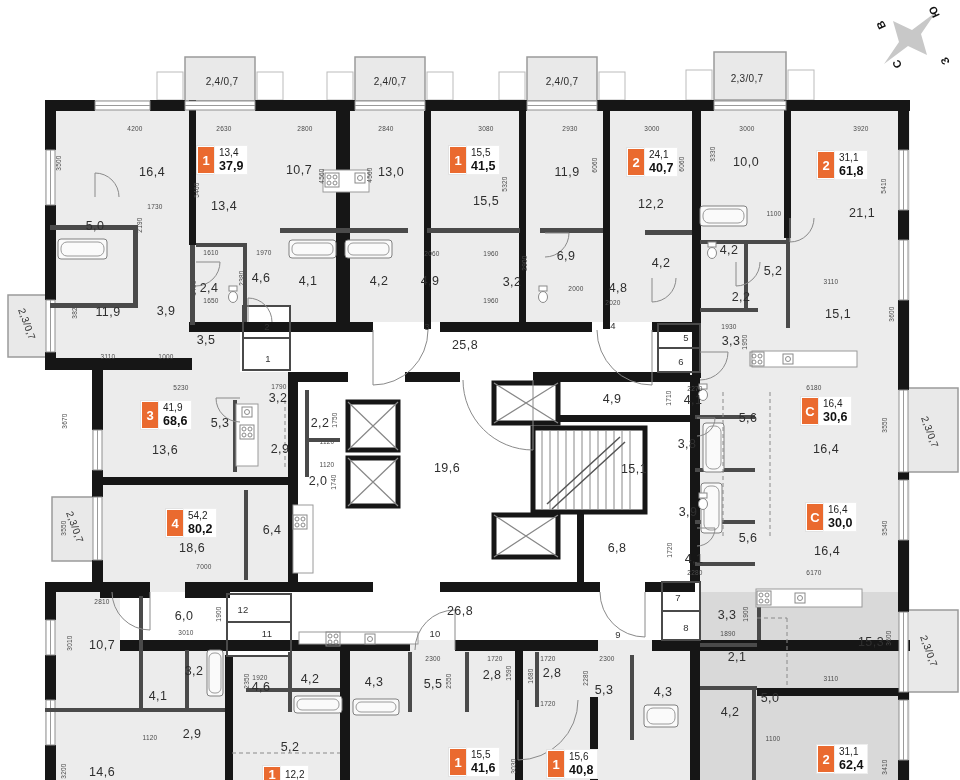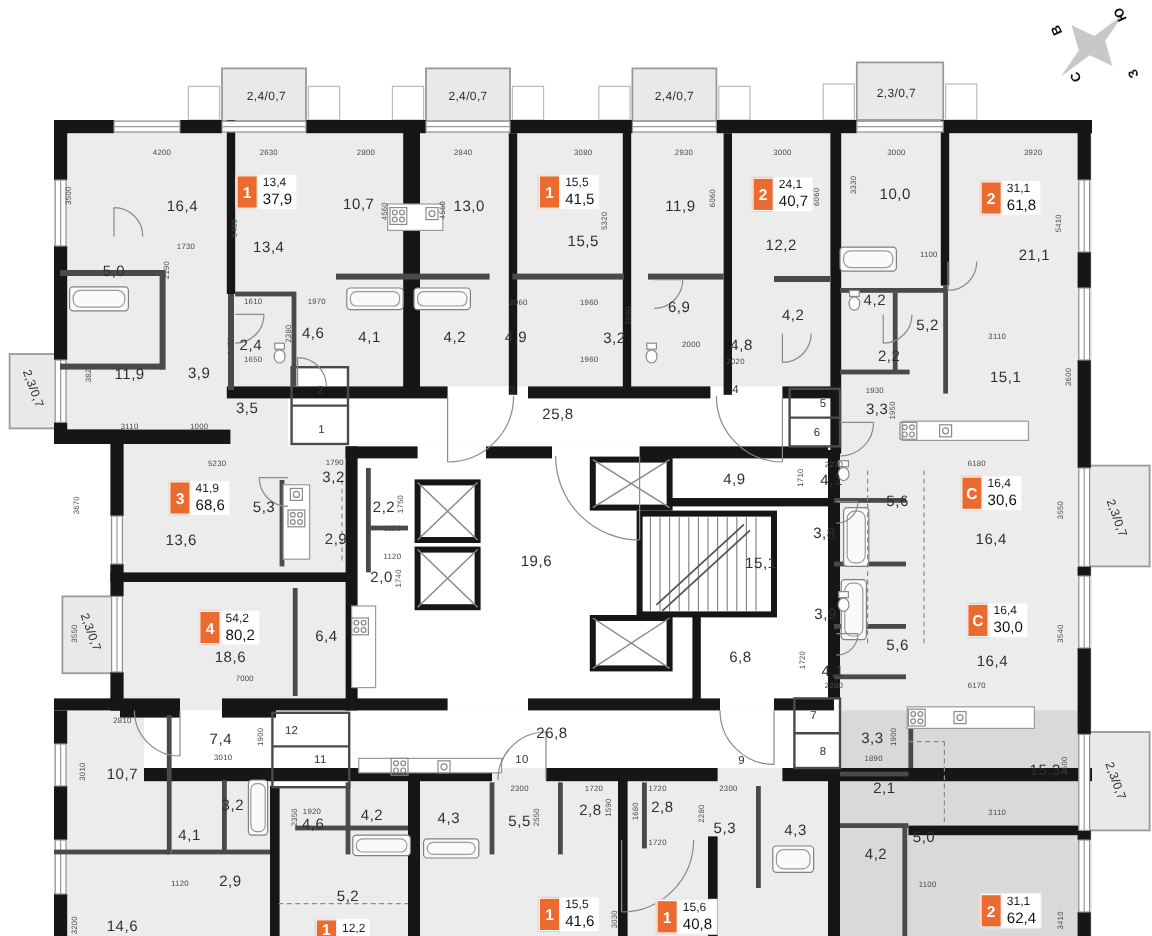--- a/index.html
+++ b/index.html
@@ -14,21 +14,21 @@
 .door-label{font-size:9.5px;color:#333;letter-spacing:.3px}
 .balcony-label{font-size:10px;color:#2b2b2b;letter-spacing:.3px}
 .compass-letter{font-size:11px;font-weight:bold;color:#101010}
 .badge{position:absolute;display:flex;align-items:stretch}
 .badge-num{width:16px;background:#EA6A2F;color:#fff;font-size:13px;font-weight:bold;
   display:flex;align-items:center;justify-content:center;border:1px solid #fff;
   box-shadow:0 0 0 1px #e2e2e2}
 .badge-vals{background:#fff;padding:1px 4px 1px 4px;display:flex;flex-direction:column;
   justify-content:center;box-shadow:0 0 0 1px #eee}
 .badge-vals .v1{font-size:10px;color:#222;line-height:12px}
-.badge-vals .v2{font-size:12.5px;font-weight:normal;color:#111;line-height:14px}
+.badge-vals .v2{font-size:12.5px;font-weight:bold;color:#111;line-height:14px}
 </style>
 </head>
 <body>
 
 <div id="stage">
 <svg id="plan-svg" width="960" height="780" viewBox="0 0 960 780">
 
   <g>
     <rect x="45" y="100" width="865" height="270" fill="#ECECEC"></rect>
     <rect x="92" y="370" width="818" height="222" fill="#ECECEC"></rect>
@@ -435,41 +435,41 @@
       <div class="lbl room-label" style="left: 661px; top: 263px;">4,2</div>
       <div class="lbl room-label" style="left: 746px; top: 162px;">10,0</div>
       <div class="lbl room-label" style="left: 729px; top: 250px;">4,2</div>
       <div class="lbl room-label" style="left: 741px; top: 297px;">2,2</div>
       <div class="lbl room-label" style="left: 773px; top: 271px;">5,2</div>
       <div class="lbl room-label" style="left: 731px; top: 341px;">3,3</div>
       <div class="lbl room-label" style="left: 862px; top: 213px;">21,1</div>
       <div class="lbl room-label" style="left: 838px; top: 314px;">15,1</div>
       <div class="lbl room-label" style="left: 465px; top: 345px;">25,8</div>
       <div class="lbl room-label" style="left: 278px; top: 398px;">3,2</div>
-      <div class="lbl room-label" style="left: 151px; top: 450px;">13,6</div>
+      <div class="lbl room-label" style="left: 165px; top: 450px;">13,6</div>
       <div class="lbl room-label" style="left: 220px; top: 423px;">5,3</div>
       <div class="lbl room-label" style="left: 280px; top: 449px;">2,9</div>
       <div class="lbl room-label" style="left: 320px; top: 423px;">2,2</div>
       <div class="lbl room-label" style="left: 318px; top: 481px;">2,0</div>
       <div class="lbl room-label" style="left: 447px; top: 468px;">19,6</div>
       <div class="lbl room-label" style="left: 612px; top: 399px;">4,9</div>
       <div class="lbl room-label" style="left: 634px; top: 469px;">15,1</div>
       <div class="lbl room-label" style="left: 693px; top: 400px;">4,1</div>
       <div class="lbl room-label" style="left: 687px; top: 444px;">3,8</div>
       <div class="lbl room-label" style="left: 748px; top: 418px;">5,6</div>
       <div class="lbl room-label" style="left: 826px; top: 449px;">16,4</div>
       <div class="lbl room-label" style="left: 688px; top: 512px;">3,9</div>
       <div class="lbl room-label" style="left: 748px; top: 538px;">5,6</div>
       <div class="lbl room-label" style="left: 827px; top: 551px;">16,4</div>
       <div class="lbl room-label" style="left: 694px; top: 559px;">4,1</div>
       <div class="lbl room-label" style="left: 192px; top: 548px;">18,6</div>
       <div class="lbl room-label" style="left: 272px; top: 530px;">6,4</div>
       <div class="lbl room-label" style="left: 617px; top: 548px;">6,8</div>
       <div class="lbl room-label" style="left: 460px; top: 611px;">26,8</div>
-      <div class="lbl room-label" style="left: 184px; top: 616px;">7,4</div>
+      <div class="lbl room-label" style="left: 184px; top: 616px;">6,0</div>
       <div class="lbl room-label" style="left: 102px; top: 645px;">10,7</div>
       <div class="lbl room-label" style="left: 194px; top: 671px;">3,2</div>
       <div class="lbl room-label" style="left: 158px; top: 696px;">4,1</div>
       <div class="lbl room-label" style="left: 192px; top: 734px;">2,9</div>
       <div class="lbl room-label" style="left: 102px; top: 772px;">14,6</div>
       <div class="lbl room-label" style="left: 261px; top: 687px;">4,6</div>
       <div class="lbl room-label" style="left: 310px; top: 679px;">4,2</div>
       <div class="lbl room-label" style="left: 374px; top: 682px;">4,3</div>
       <div class="lbl room-label" style="left: 433px; top: 684px;">5,5</div>
       <div class="lbl room-label" style="left: 492px; top: 675px;">2,8</div>

